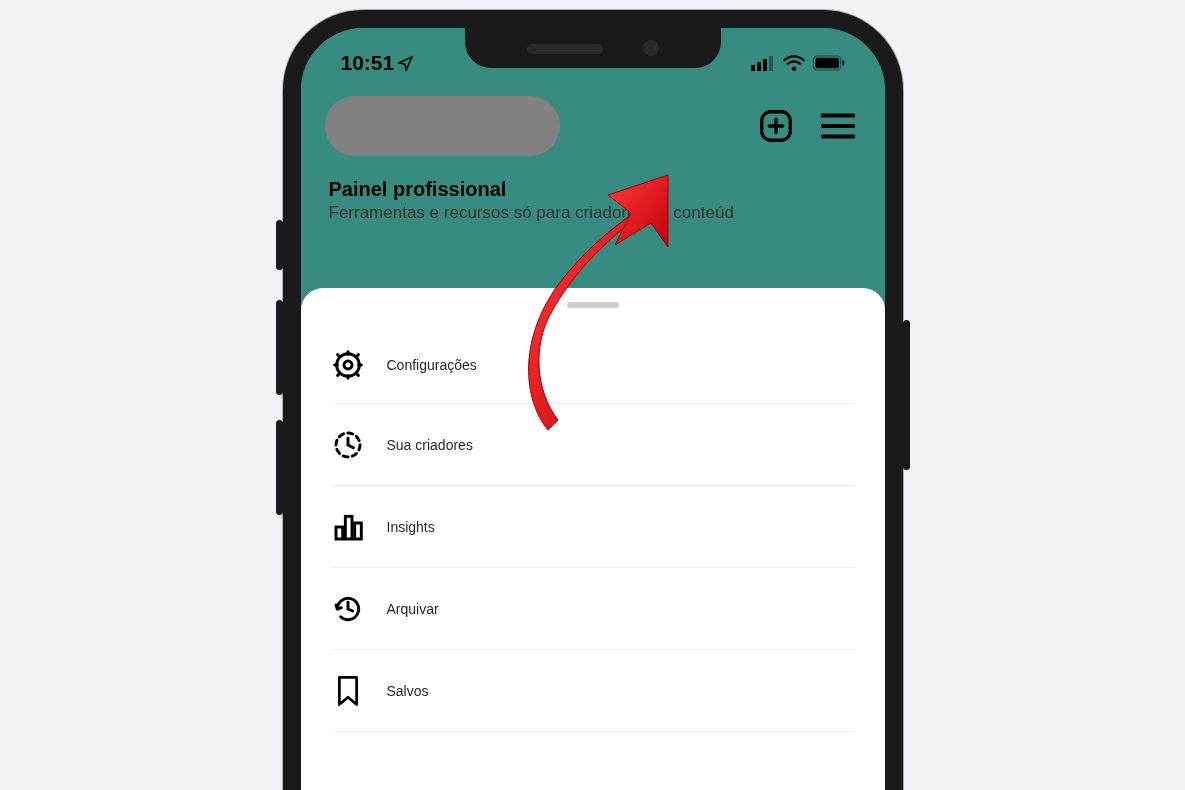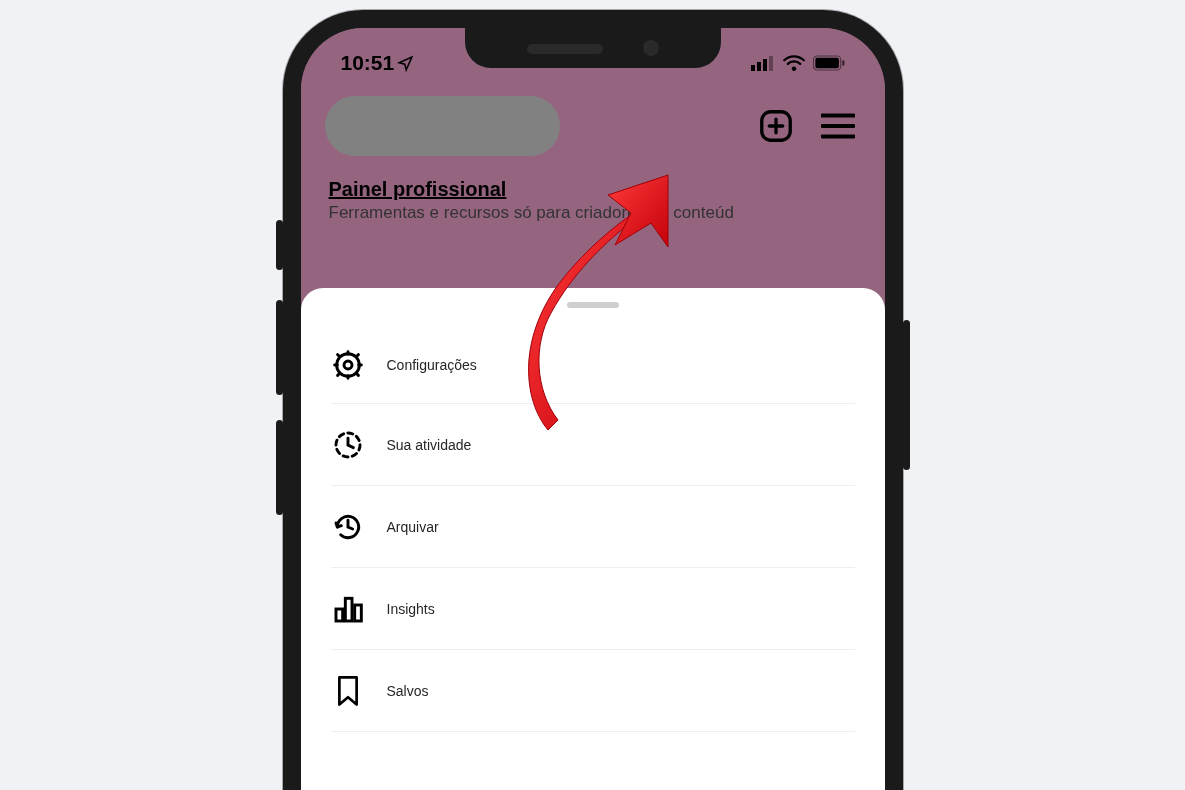--- a/index.html
+++ b/index.html
@@ -33,21 +33,21 @@
       background: #1a1a1a;
       border-radius: 4px;
     }
     .phone-side-btn.left1 { left: -7px; top: 210px; width: 7px; height: 50px; }
     .phone-side-btn.left2 { left: -7px; top: 290px; width: 7px; height: 95px; }
     .phone-side-btn.left3 { left: -7px; top: 410px; width: 7px; height: 95px; }
     .phone-side-btn.right1 { right: -7px; top: 310px; width: 7px; height: 150px; }
     .screen {
       width: 100%;
       height: 100%;
-      background: #f9a8d4;
+      background: #5eead4;
       border-radius: 62px 62px 0 0;
       overflow: hidden;
       position: relative;
     }
     .notch {
       position: absolute;
       top: 0;
       left: 50%;
       transform: translateX(-50%);
       width: 256px;
@@ -127,21 +127,20 @@
       color: #000;
     }
     .dashboard-section {
       padding: 14px 28px 90px 28px;
     }
     .dashboard-title {
       font-size: 20px;
       font-weight: 700;
       color: #000;
       margin-bottom: 2px;
-      text-decoration: underline;
     }
     .dashboard-sub {
       font-size: 17px;
       color: #555;
     }
     .bottom-sheet {
       position: absolute;
       left: 0; right: 0; bottom: 0;
       top: 260px;
       background: #fff;
@@ -271,43 +270,43 @@
             <span class="menu-label">Configurações</span>
           </div>
 
           <div class="menu-item">
             <span class="menu-icon">
               <svg width="32" height="32" viewBox="0 0 24 24">
                 <circle cx="12" cy="12" r="9" fill="none" stroke="currentColor" stroke-width="2.2" stroke-dasharray="3.8 3.2" stroke-linecap="round"></circle>
                 <polyline points="12,7 12,12 16,14" fill="none" stroke="currentColor" stroke-width="2.2" stroke-linecap="round"></polyline>
               </svg>
             </span>
-            <span class="menu-label">Sua atividade</span>
+            <span class="menu-label">Sua criadores</span>
+          </div>
+
+          <div class="menu-item">
+            <span class="menu-icon">
+              <svg width="32" height="32" viewBox="0 0 24 24">
+                <rect x="3" y="12" width="5" height="9" fill="none" stroke="currentColor" stroke-width="2.2"></rect>
+                <rect x="10" y="4" width="5" height="17" fill="none" stroke="currentColor" stroke-width="2.2"></rect>
+                <rect x="17" y="9" width="5" height="12" fill="none" stroke="currentColor" stroke-width="2.2"></rect>
+              </svg>
+            </span>
+            <span class="menu-label">Insights</span>
           </div>
 
           <div class="menu-item">
             <span class="menu-icon">
               <svg width="32" height="32" viewBox="0 0 24 24">
                 <path d="M4 12 a8 8 0 1 1 2.5 5.8" fill="none" stroke="currentColor" stroke-width="2.2" stroke-linecap="round"></path>
                 <polyline points="3,9 4,12 7,11" fill="none" stroke="currentColor" stroke-width="2.2" stroke-linecap="round" stroke-linejoin="round"></polyline>
                 <polyline points="12,7 12,12 15.5,13.5" fill="none" stroke="currentColor" stroke-width="2.2" stroke-linecap="round"></polyline>
               </svg>
             </span>
             <span class="menu-label">Arquivar</span>
-          </div>
-
-          <div class="menu-item">
-            <span class="menu-icon">
-              <svg width="32" height="32" viewBox="0 0 24 24">
-                <rect x="3" y="12" width="5" height="9" fill="none" stroke="currentColor" stroke-width="2.2"></rect>
-                <rect x="10" y="4" width="5" height="17" fill="none" stroke="currentColor" stroke-width="2.2"></rect>
-                <rect x="17" y="9" width="5" height="12" fill="none" stroke="currentColor" stroke-width="2.2"></rect>
-              </svg>
-            </span>
-            <span class="menu-label">Insights</span>
           </div>
 
 
           <div class="menu-item">
             <span class="menu-icon">
               <svg width="30" height="32" viewBox="0 0 24 26">
                 <path d="M5 2 H19 V24 L12 18 L5 24 Z" fill="none" stroke="currentColor" stroke-width="2.2" stroke-linejoin="round"></path>
               </svg>
             </span>
             <span class="menu-label">Salvos</span>

